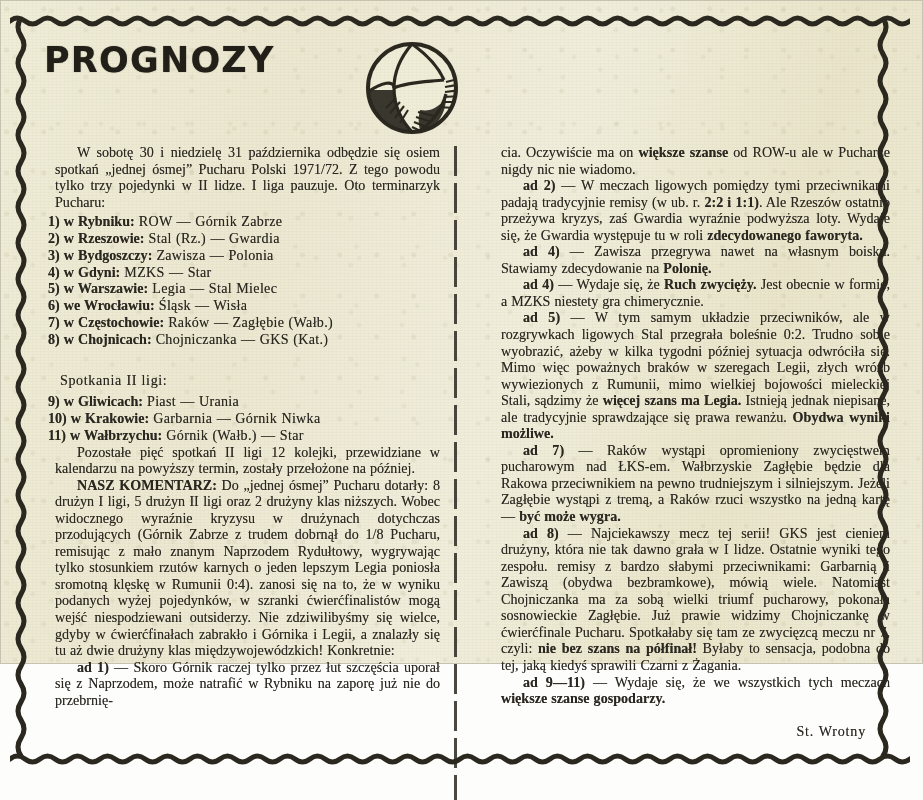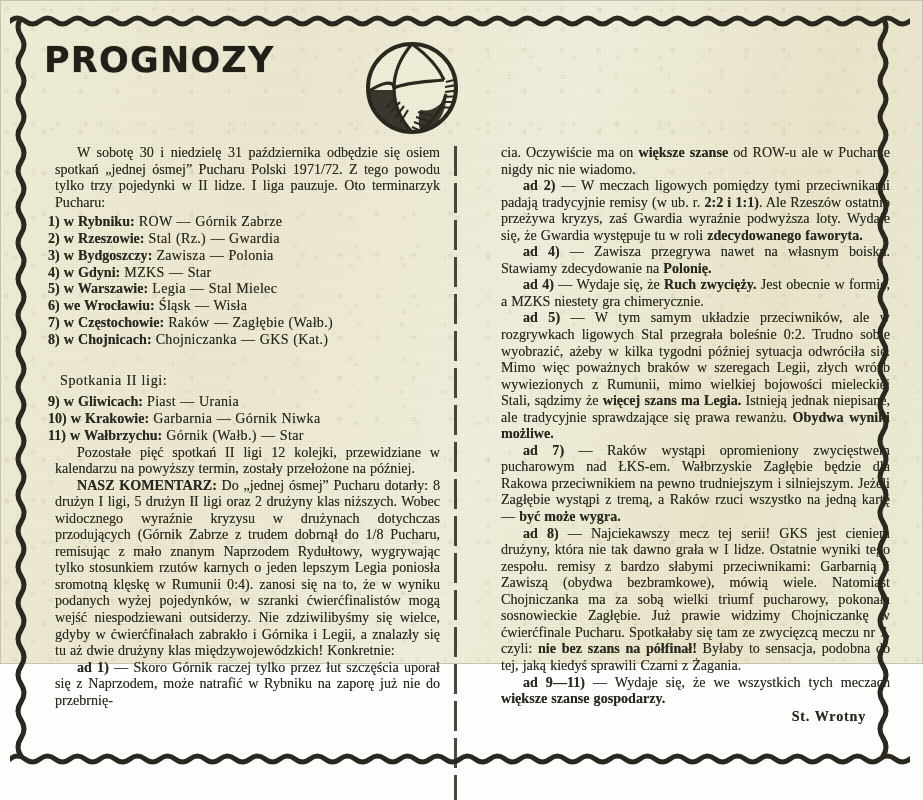--- a/index.html
+++ b/index.html
@@ -136,22 +136,22 @@
   ul.fixtures li .match{font-weight:normal;letter-spacing:.3px;}
   .subhead{
     padding-left:30px;
     margin-top:20px;
     letter-spacing:.6px;
   }
   .spacer4{height:4px;}
   .spacer2{height:2px;}
   #sign{
     text-align:right;
-    font-weight:bold;
-    margin-top:1px;
+    font-weight:normal;
+    margin-top:16px;
     padding-right:24px;
     letter-spacing:.8px;
   }
 </style>
 </head>
 <body>
 
 <div id="scan">
   <div id="scanframe"></div>
 

